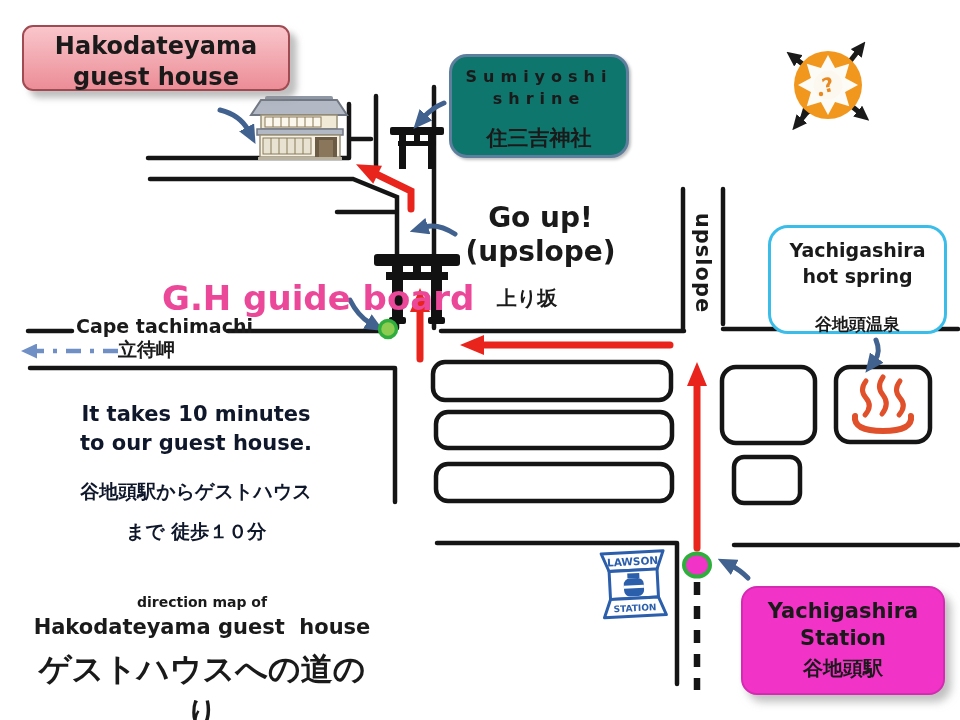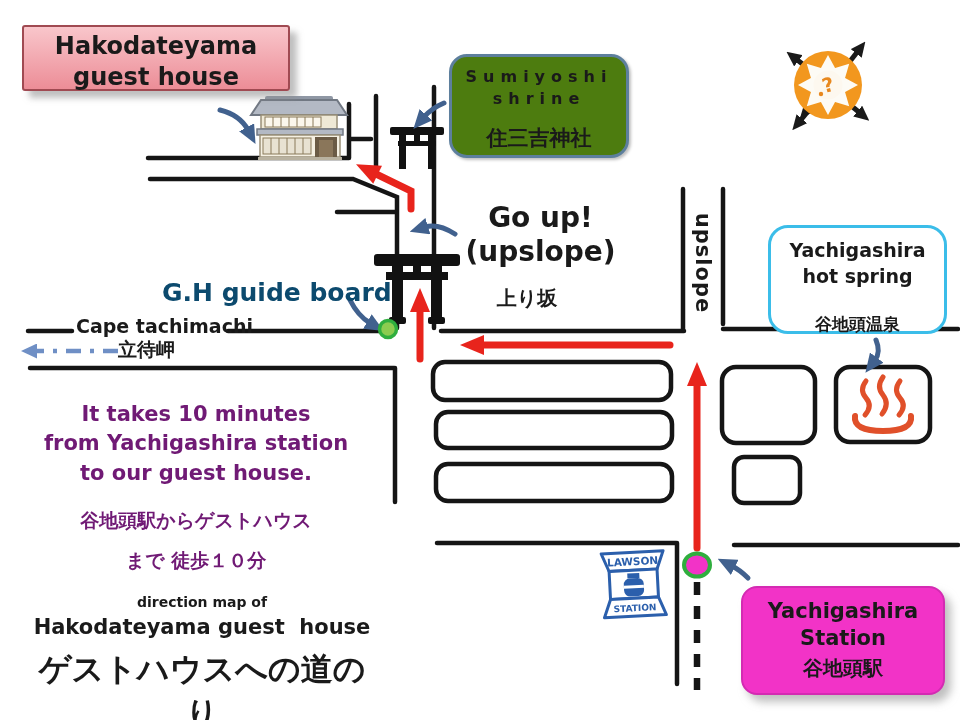--- a/index.html
+++ b/index.html
@@ -5,39 +5,39 @@
   html,body{margin:0;padding:0;background:#e8e8e8;}
   #stage{
     position:relative;width:960px;height:720px;background:#ffffff;
     overflow:hidden;font-family:"DejaVu Sans",sans-serif;color:#1a1a1a;
   }
   .abs{position:absolute;}
   svg text{font-family:"DejaVu Sans",sans-serif;}
 
   
   .title-box{
-    left:22px;top:25px;width:268px;height:66px;border:2px solid #a04a52;border-radius:3px;
+    left:22px;top:25px;width:268px;height:66px;border:2px solid #a04a52;border-radius:11px;
     background:linear-gradient(#f9c6cb,#ec8d97);
     box-shadow:7px 7px 6px rgba(140,140,140,.55);
     text-align:center;font-size:24px;font-weight:bold;line-height:1.3;padding-top:4px;box-sizing:border-box;
   }
   
   .shrine-box{
-    left:449px;top:54px;width:180px;height:104px;background:#4d7c0f;border:3px solid #5d7f9d;
+    left:449px;top:54px;width:180px;height:104px;background:#0f766e;border:3px solid #5d7f9d;
     border-radius:18px;text-align:center;box-sizing:border-box;padding-top:9px;
     box-shadow:2px 2px 3px rgba(0,0,0,.25);
   }
   .shrine-box .en{font-size:16px;font-weight:bold;letter-spacing:6px;line-height:1.35;}
   .shrine-box .jp{font-size:21px;font-weight:bold;margin-top:15px;}
   
   .goup{left:438px;top:201px;width:178px;text-align:center;line-height:1.2;}
   .goup .l1,.goup .l2{font-size:28px;font-weight:bold;margin-left:27px;}
   .goup .l3{font-size:20px;font-weight:bold;margin-top:18px;}
   
-  .guide-board{left:162px;top:278px;font-size:25px;font-weight:bold;color:#0c4a6e;white-space:nowrap;}
+  .guide-board{left:162px;top:278px;font-size:34px;font-weight:bold;color:#ec4899;white-space:nowrap;}
   
   .cape-en{left:76px;top:315px;font-size:19px;font-weight:bold;white-space:nowrap;}
   .cape-jp{left:118px;top:337px;font-size:19px;font-weight:bold;white-space:nowrap;}
   
   .upslope-v{left:686px;top:197px;width:34px;height:132px;display:flex;align-items:center;justify-content:center;}
   .upslope-v span{transform:rotate(90deg);font-size:21px;font-weight:bold;letter-spacing:1px;white-space:nowrap;}
   
   .hotspring-box{
     left:768px;top:225px;width:179px;height:109px;background:#fff;border:3.5px solid #3bbde9;
     border-radius:20px;text-align:center;box-sizing:border-box;padding-top:10px;
@@ -46,21 +46,21 @@
   .hotspring-box .jp{font-size:17px;font-weight:bold;margin-top:24px;}
   
   .station-box{
     left:741px;top:586px;width:204px;height:109px;background:#f233c7;border:2px solid #d42bb2;
     border-radius:16px;text-align:center;box-sizing:border-box;padding-top:10px;
     box-shadow:6px 7px 8px rgba(150,150,150,.6);
   }
   .station-box .en{font-size:21px;font-weight:bold;line-height:1.3;}
   .station-box .jp{font-size:20px;font-weight:bold;margin-top:2px;}
   
-  .note{left:28px;top:400px;width:336px;text-align:center;color:#701a75;font-weight:bold;}
+  .note{left:28px;top:400px;width:336px;text-align:center;color:#0f172a;font-weight:bold;}
   .note .e{font-size:21px;line-height:1.4;}
   .note .j1{font-size:19px;margin-top:20px;}
   .note .j2{font-size:19px;margin-top:14px;}
   
   .caption{left:28px;top:592px;width:348px;text-align:center;font-weight:bold;}
   .caption .c1{font-size:14px;line-height:1.45;}
   .caption .c2{font-size:21px;white-space:pre-wrap;line-height:1.45;}
   .caption .c3{font-size:32px;margin-top:5px;}
 </style>
 </head>
@@ -238,21 +238,20 @@
   </div>
 
   <div class="abs station-box">
     <div class="en">Yachigashira</div>
     <div class="en">Station</div>
     <div class="jp">谷地頭駅</div>
   </div>
 
   <div class="abs note">
     <div class="e">It takes 10 minutes</div>
-    <div class="e">from Yachigashira station</div>
     <div class="e">to our guest house.</div>
     <div class="j1">谷地頭駅からゲストハウス</div>
     <div class="j2">まで 徒歩１０分</div>
   </div>
 
   <div class="abs caption">
     <div class="c1">direction map of</div>
     <div class="c2">Hakodateyama guest  house</div>
     <div class="c3">ゲストハウスへの道のり</div>
   </div>

